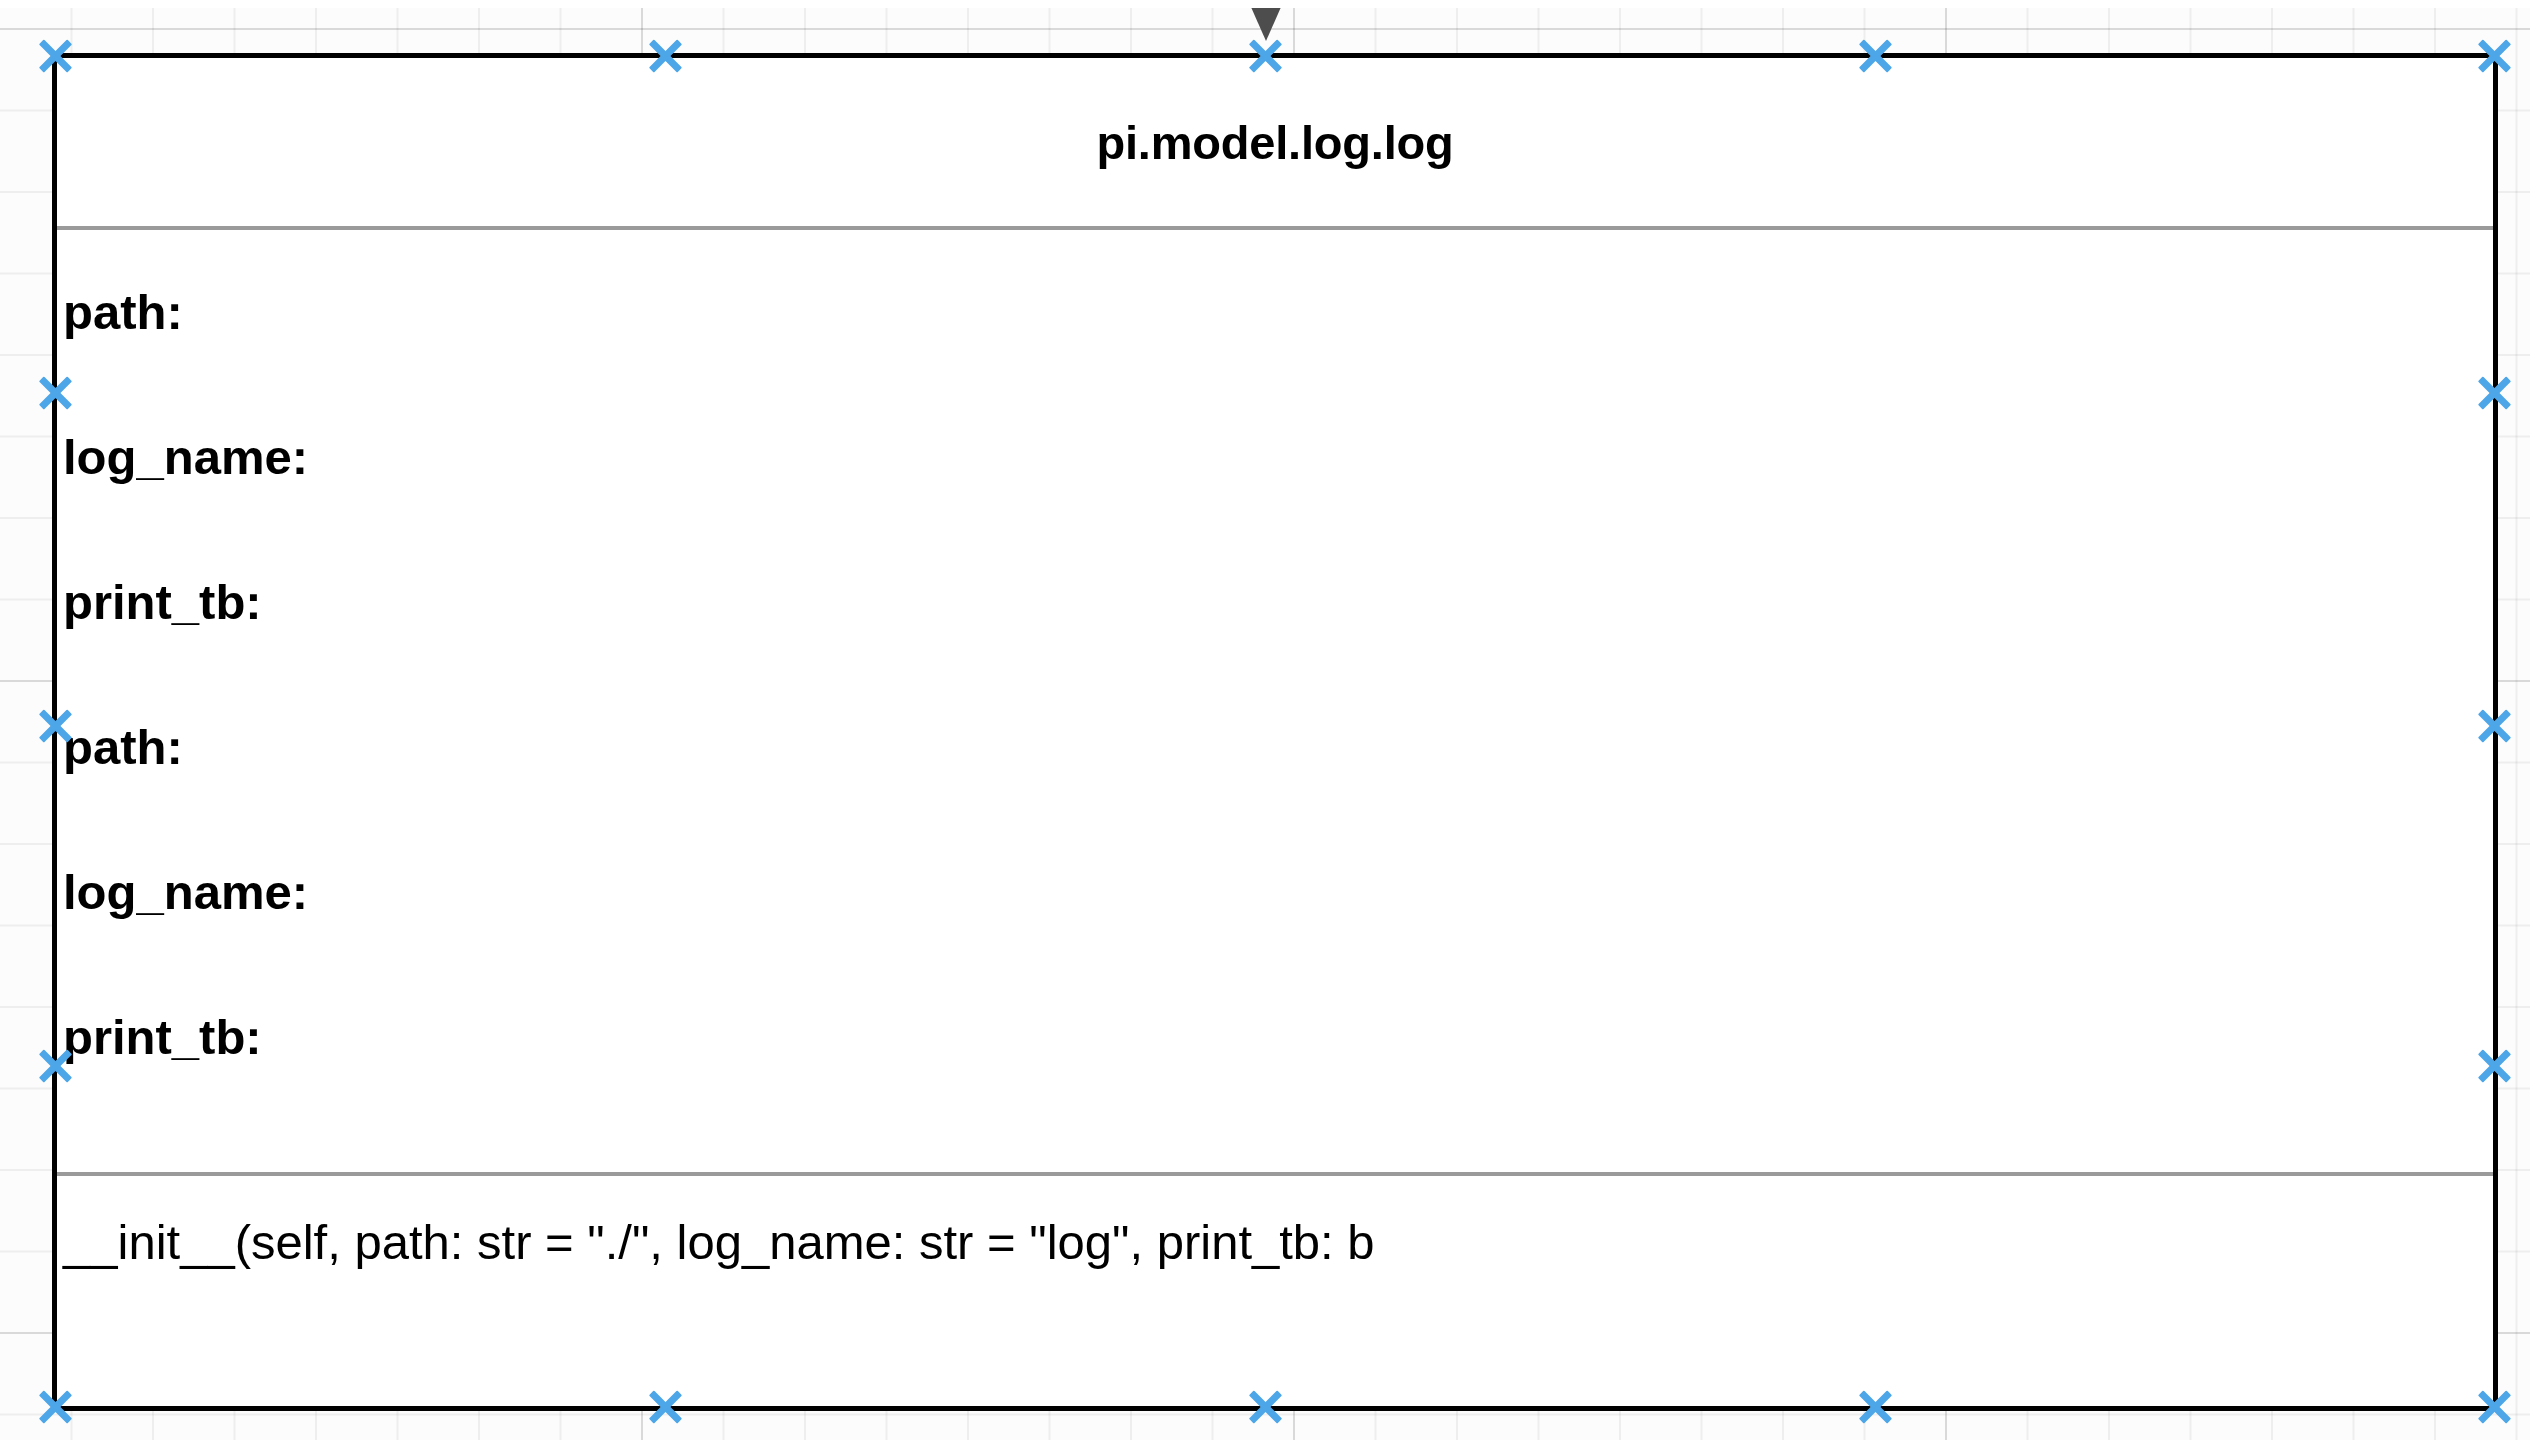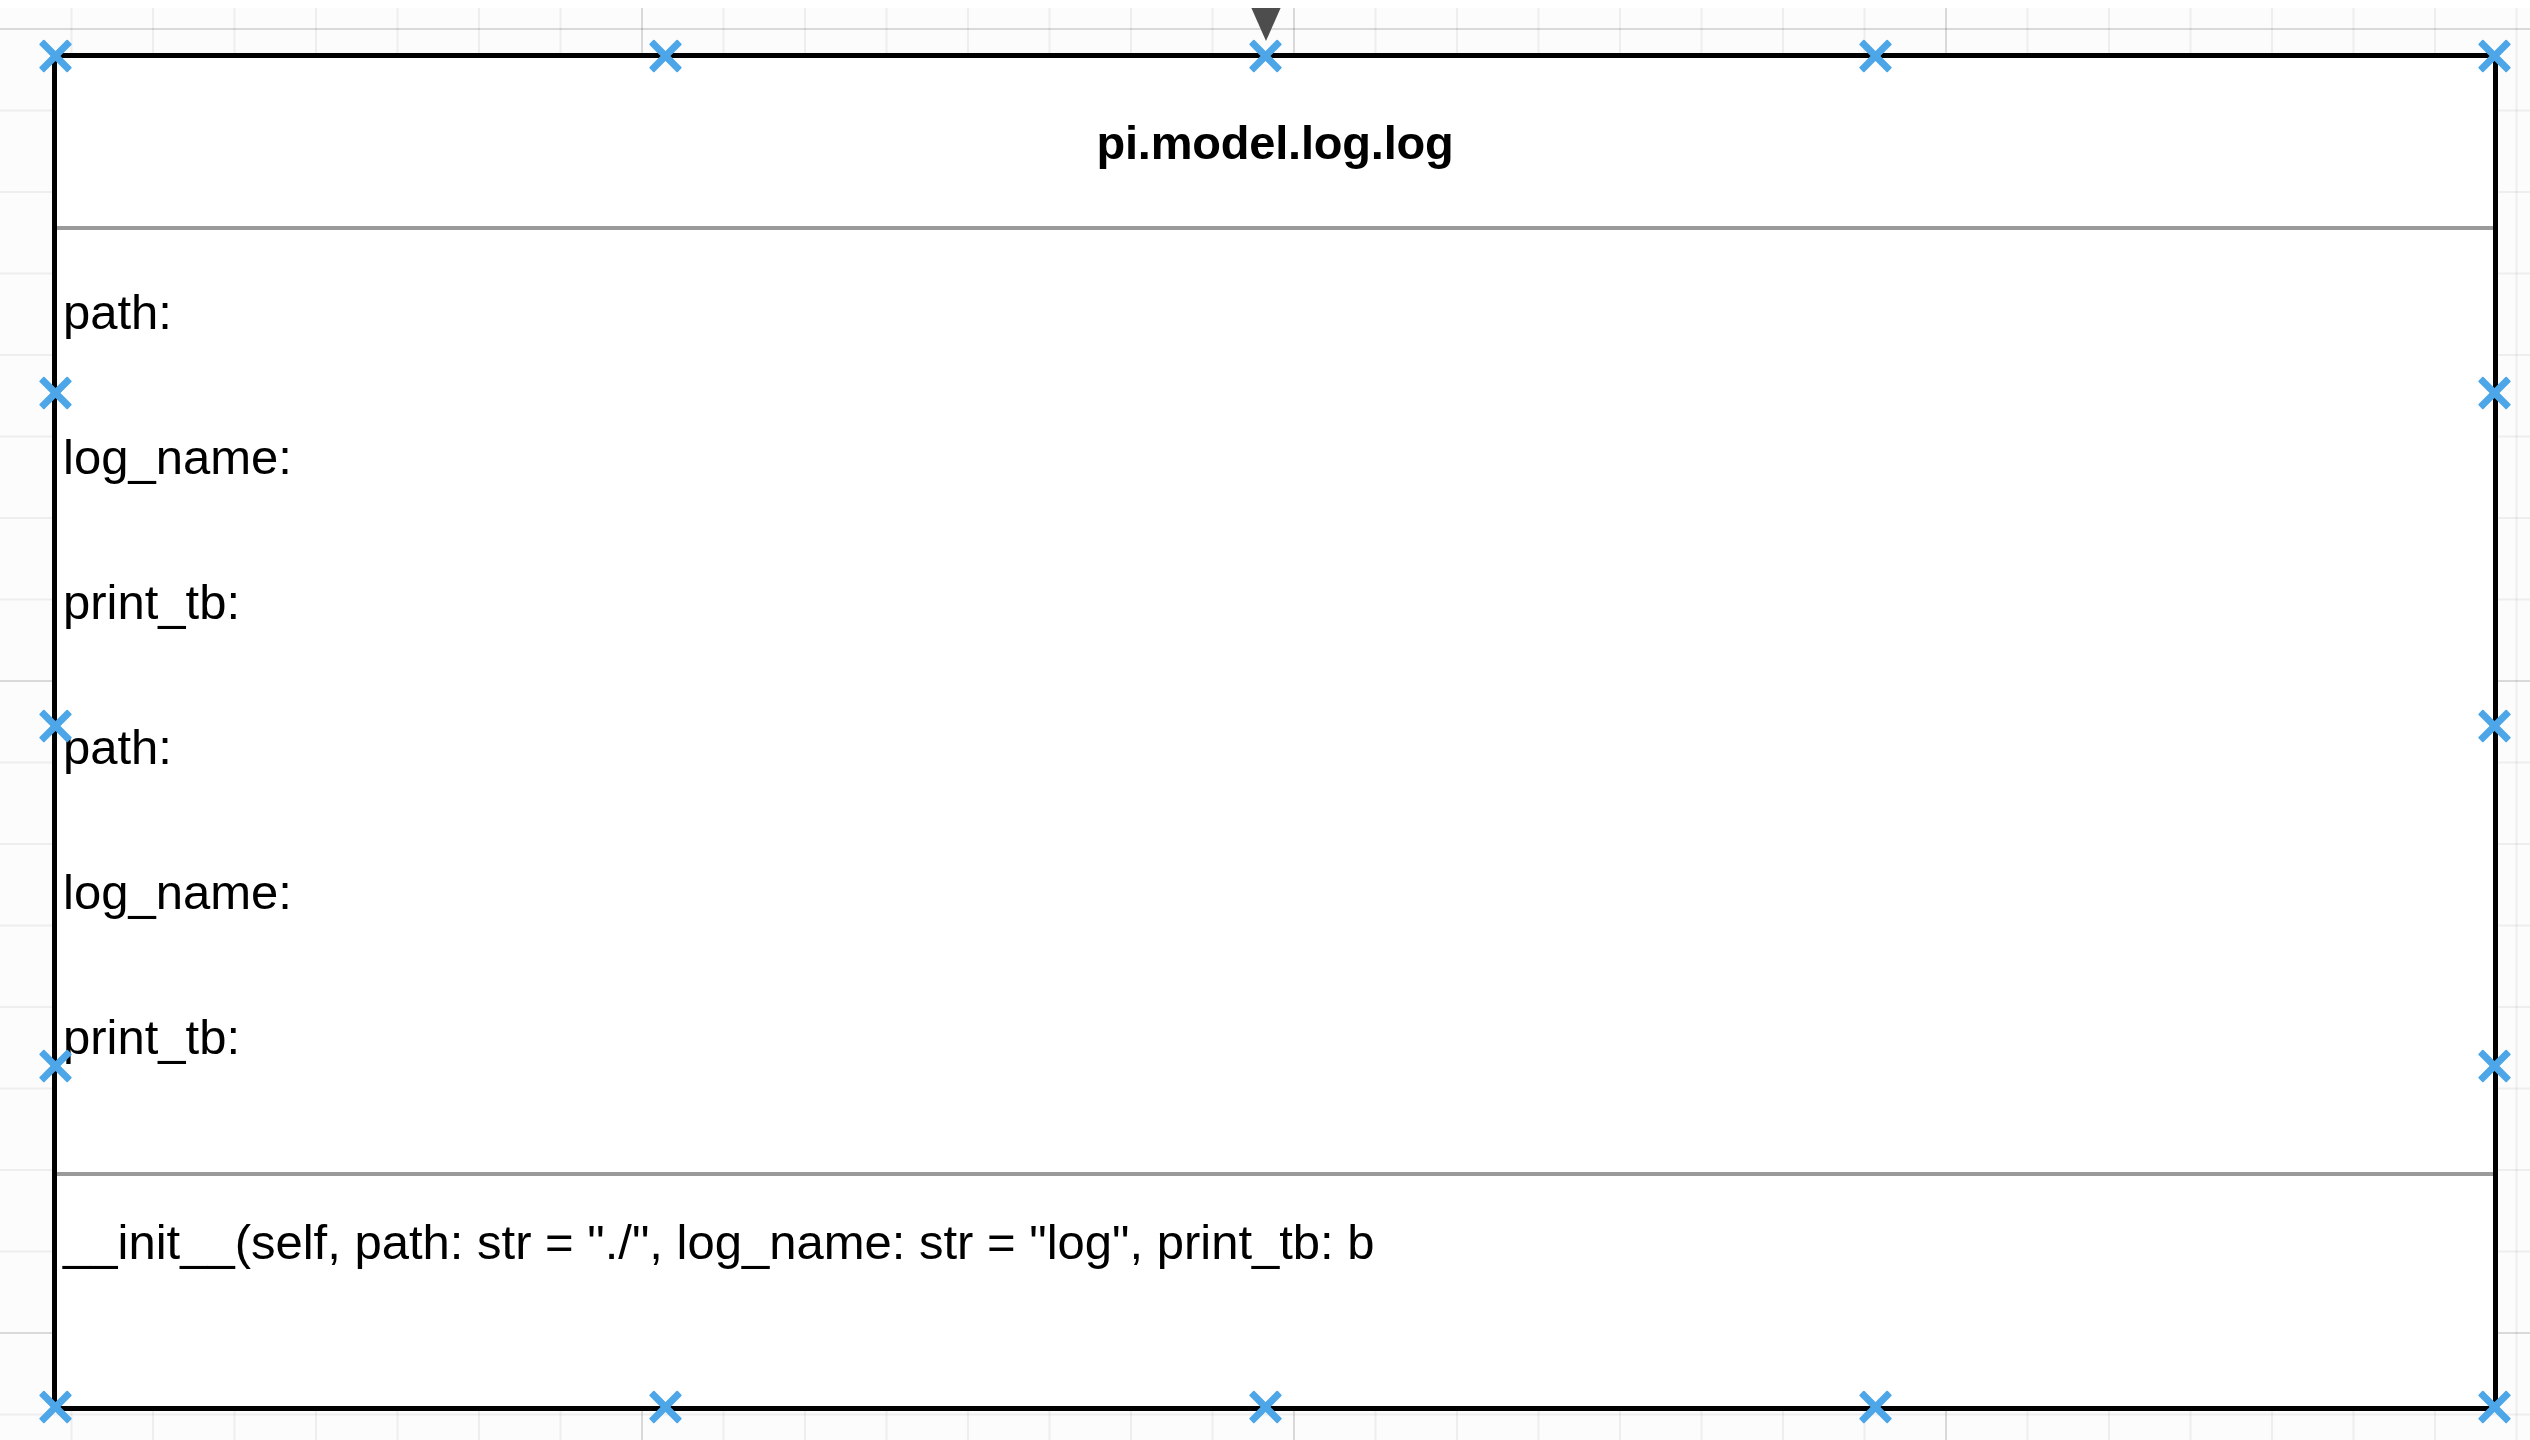--- a/index.html
+++ b/index.html
@@ -74,20 +74,21 @@
     overflow: hidden;
   }
   .attr-row {
     height: 145px;
     line-height: 145px;
     padding-left: 6px;
     font-size: 49px;
     color: #000000;
     white-space: nowrap;
     overflow: hidden;
+    font-weight: bold;
   }
 
   .section-methods {
     height: 226px;
     box-sizing: border-box;
     overflow: hidden;
     position: relative;
   }
   .method-row {
     position: absolute;

